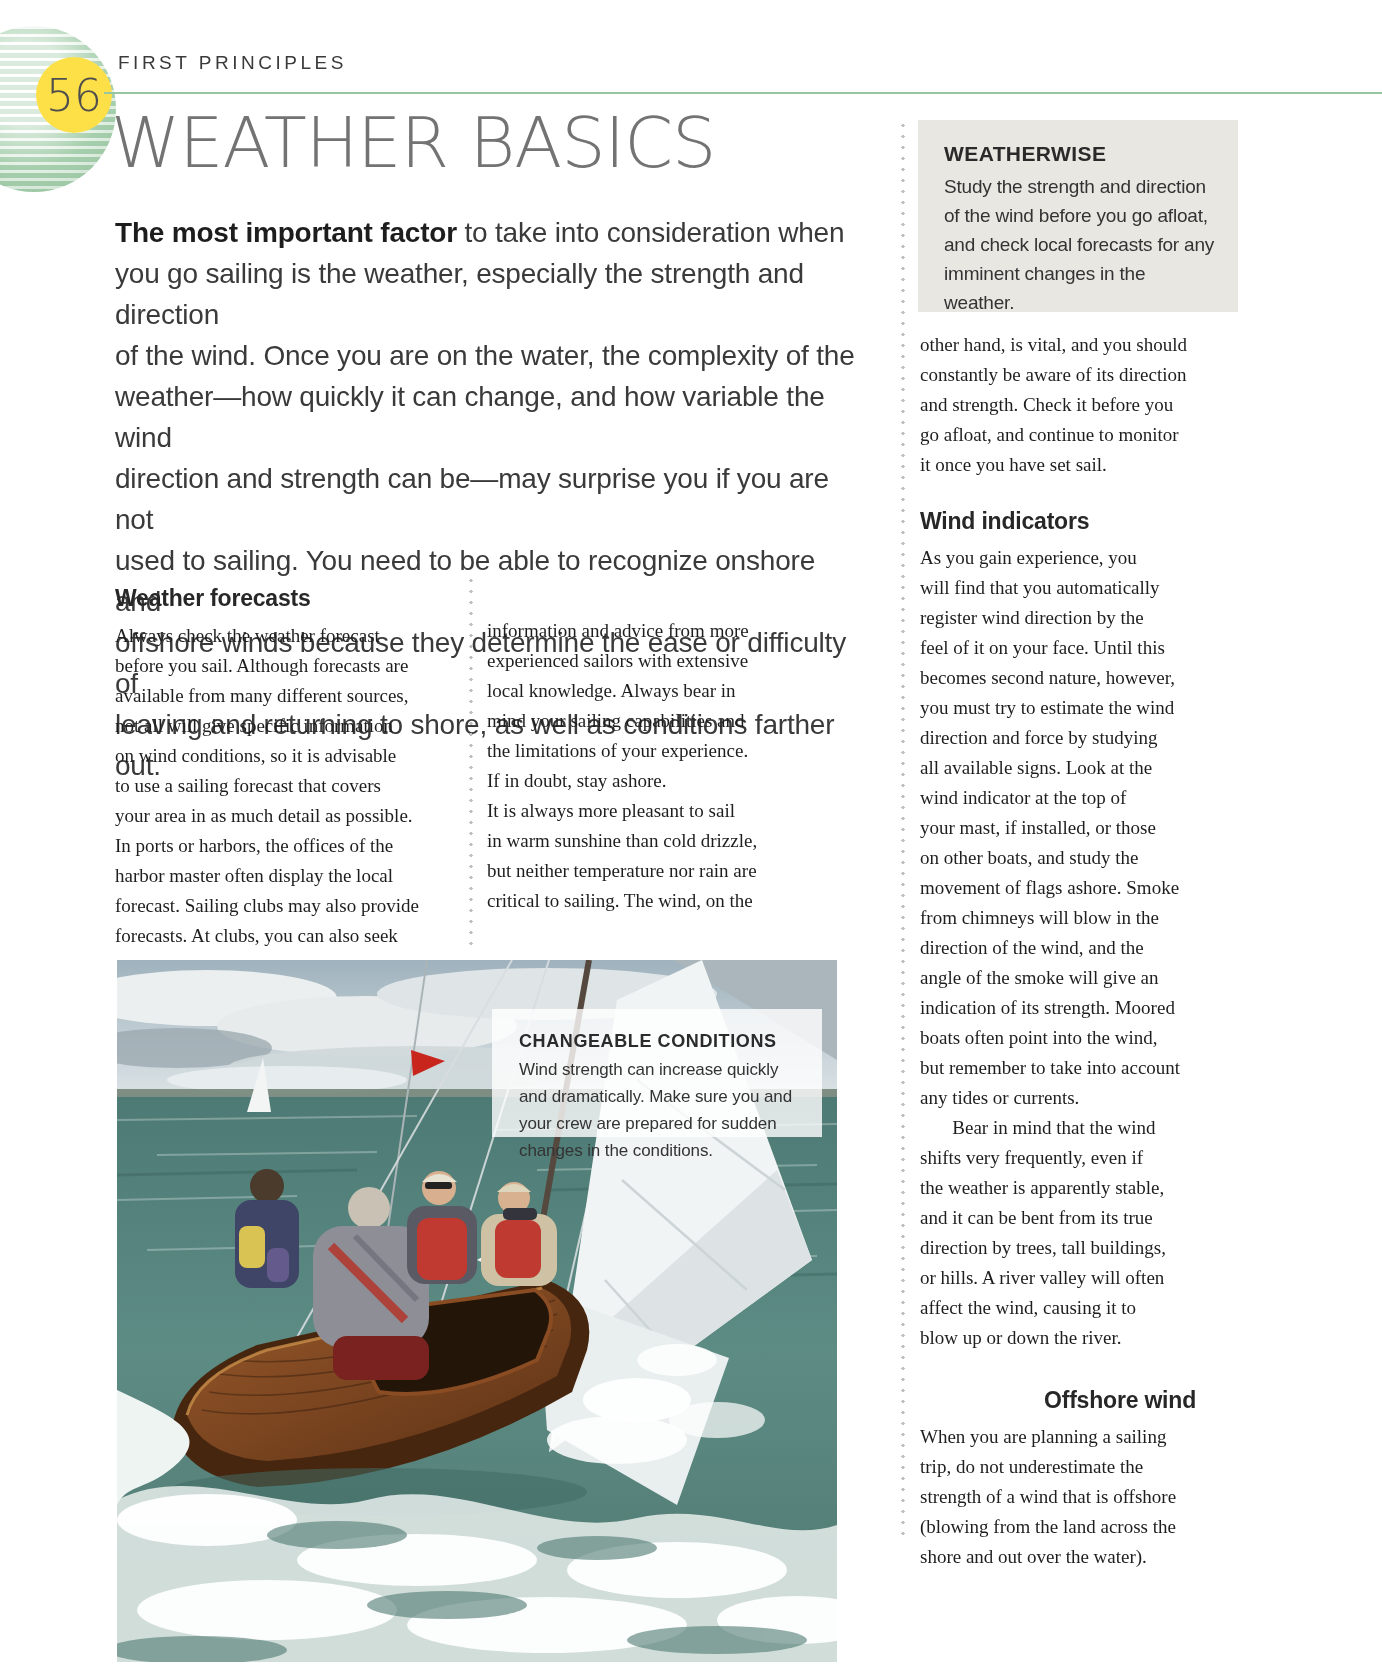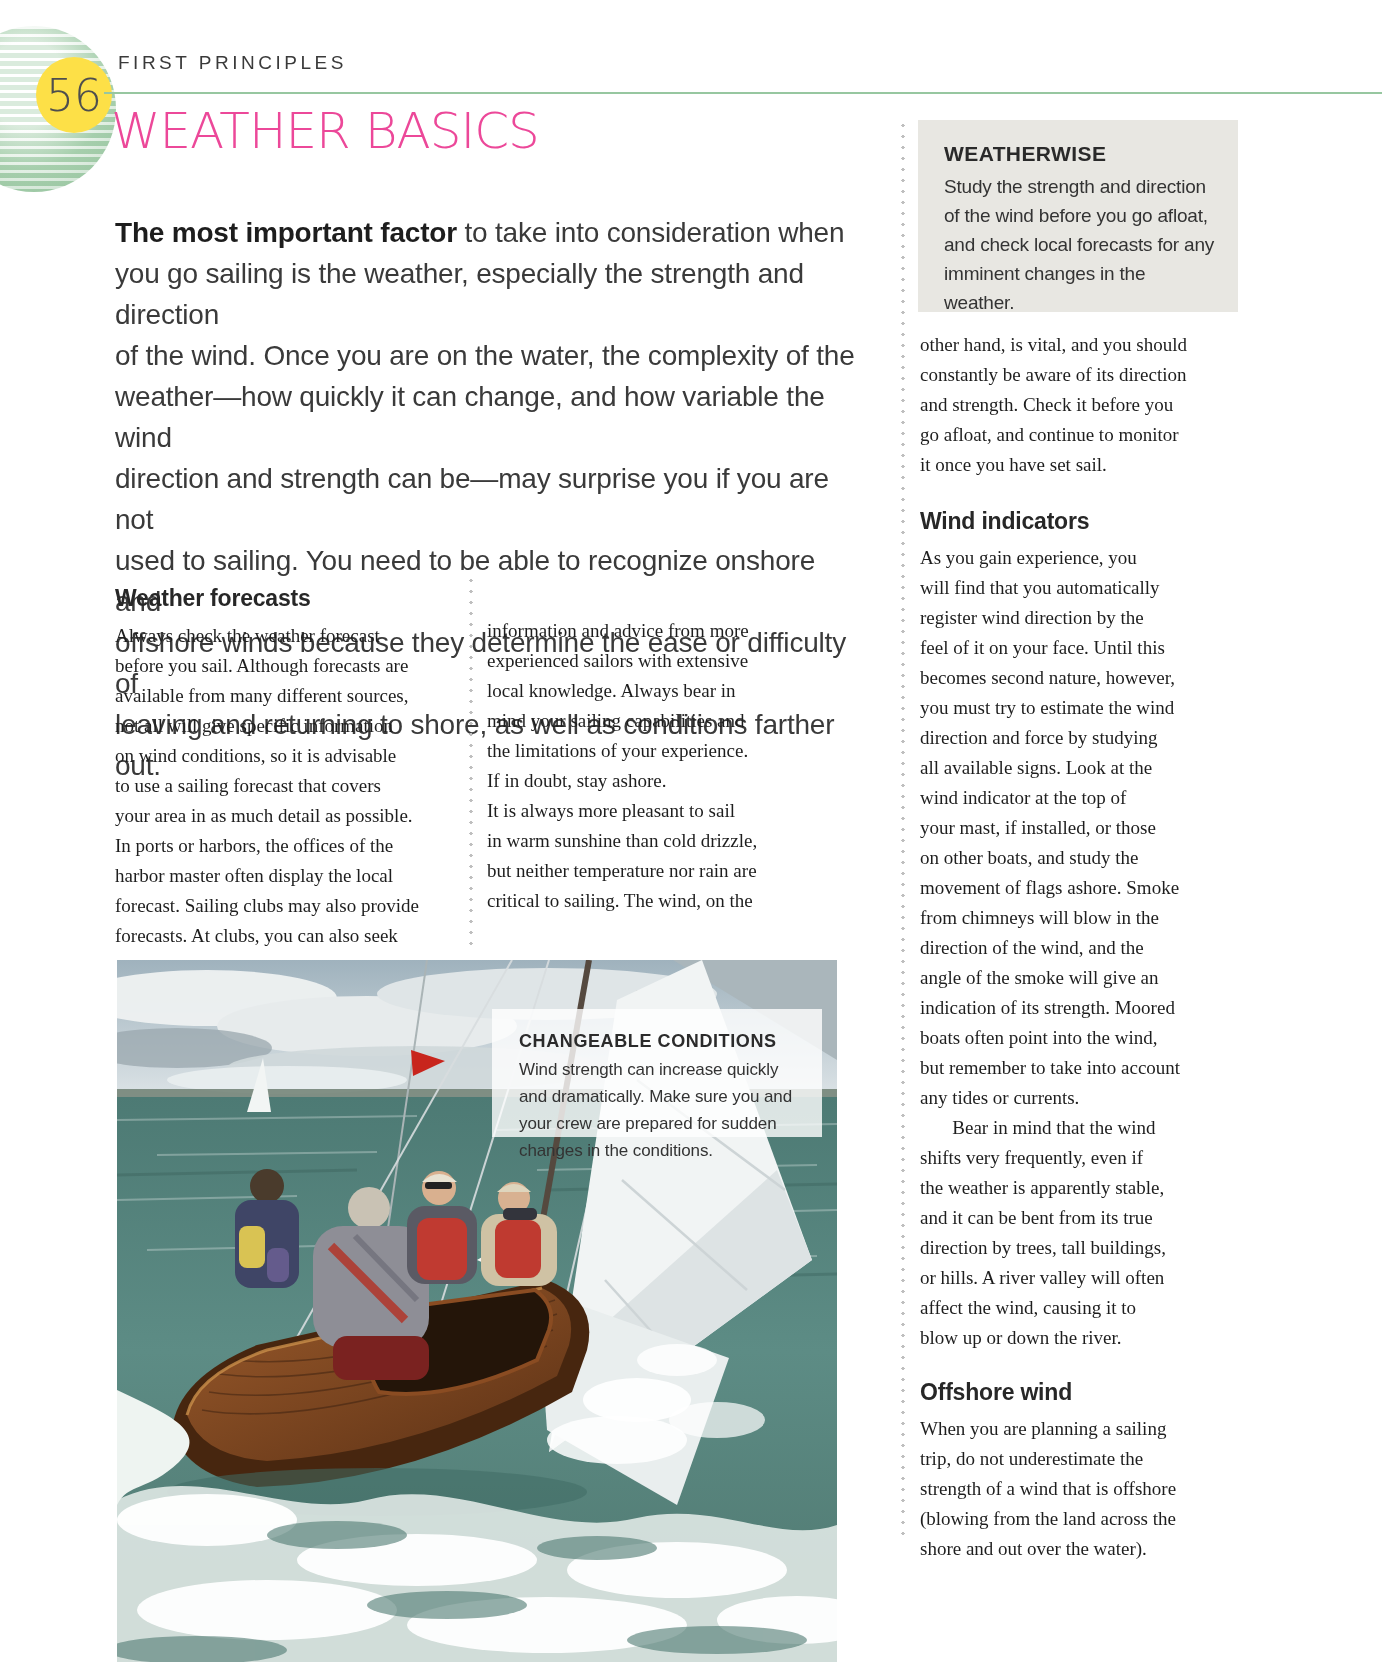--- a/index.html
+++ b/index.html
@@ -20,22 +20,22 @@
     background:#fde047;display:flex;align-items:center;justify-content:center;
   }
   .page-circle span{font-size:44px;font-weight:300;color:#4e4e4e;font-family:"DejaVu Sans","Liberation Sans",sans-serif;}
   .section-label{
     position:absolute;left:118px;top:52px;font-size:19px;letter-spacing:3.5px;color:#3a3a3a;
   }
   .rule-green{
     position:absolute;left:104px;top:92px;width:1278px;height:2px;background:#97c7a0;
   }
   .page-title{
-    position:absolute;left:111px;top:102px;font-size:50px;font-weight:200;letter-spacing:-1px;
-    color:#ec4899;font-family:"DejaVu Sans","Liberation Sans",sans-serif;white-space:nowrap;
+    position:absolute;left:111px;top:102px;font-size:70px;font-weight:200;letter-spacing:-1px;
+    color:#737373;font-family:"DejaVu Sans","Liberation Sans",sans-serif;white-space:nowrap;
   }
   
   .intro{
     position:absolute;left:115px;top:212px;width:748px;
     font-size:28px;line-height:41px;color:#3a3a3a;white-space:pre-line;letter-spacing:-0.2px;
   }
   .intro b{color:#1d1d1d;}
   
   .ww-box{
     position:absolute;left:918px;top:120px;width:320px;height:192px;background:#e8e7e2;
@@ -58,21 +58,21 @@
   .col h3{
     margin:0;font-family:"Liberation Sans",sans-serif;font-size:23px;color:#272727;
     letter-spacing:-0.2px;
   }
   .col-left{left:115px;top:585px;width:352px;}
   .col-left h3{margin-bottom:9px;}
   .col-mid{left:487px;top:616px;width:352px;}
   .col-mid h3{margin-top:16px;margin-bottom:9px;}
   .col-right{left:920px;top:330px;width:400px;}
   .col-right h3.h1{margin-top:28px;margin-bottom:8px;}
-  .col-right h3.h2{margin-top:26px;margin-bottom:8px;}
+  .col-right h3.h2{margin-top:34px;margin-bottom:8px;text-align:center;}
   .indent{text-indent:1.7em;}
   
   .photo{
     position:absolute;left:117px;top:960px;width:720px;height:702px;overflow:hidden;
   }
   .photo svg{display:block;width:720px;height:702px;}
   .caption{
     position:absolute;left:375px;top:49px;width:330px;height:128px;
     background:rgba(255,255,255,0.80);box-sizing:border-box;padding:22px 8px 0 27px;
   }

